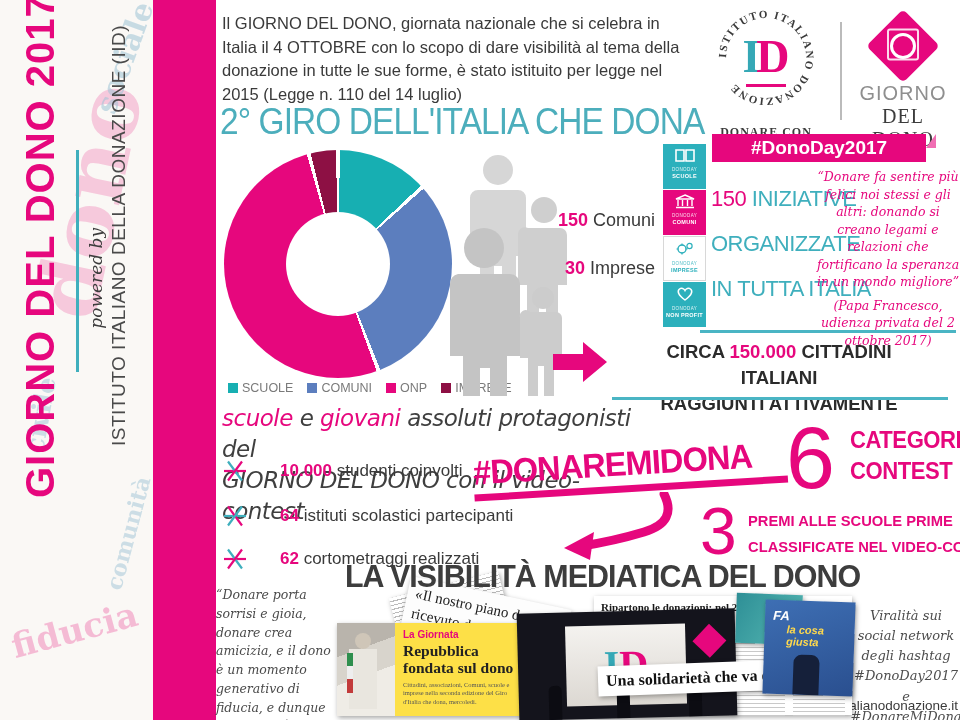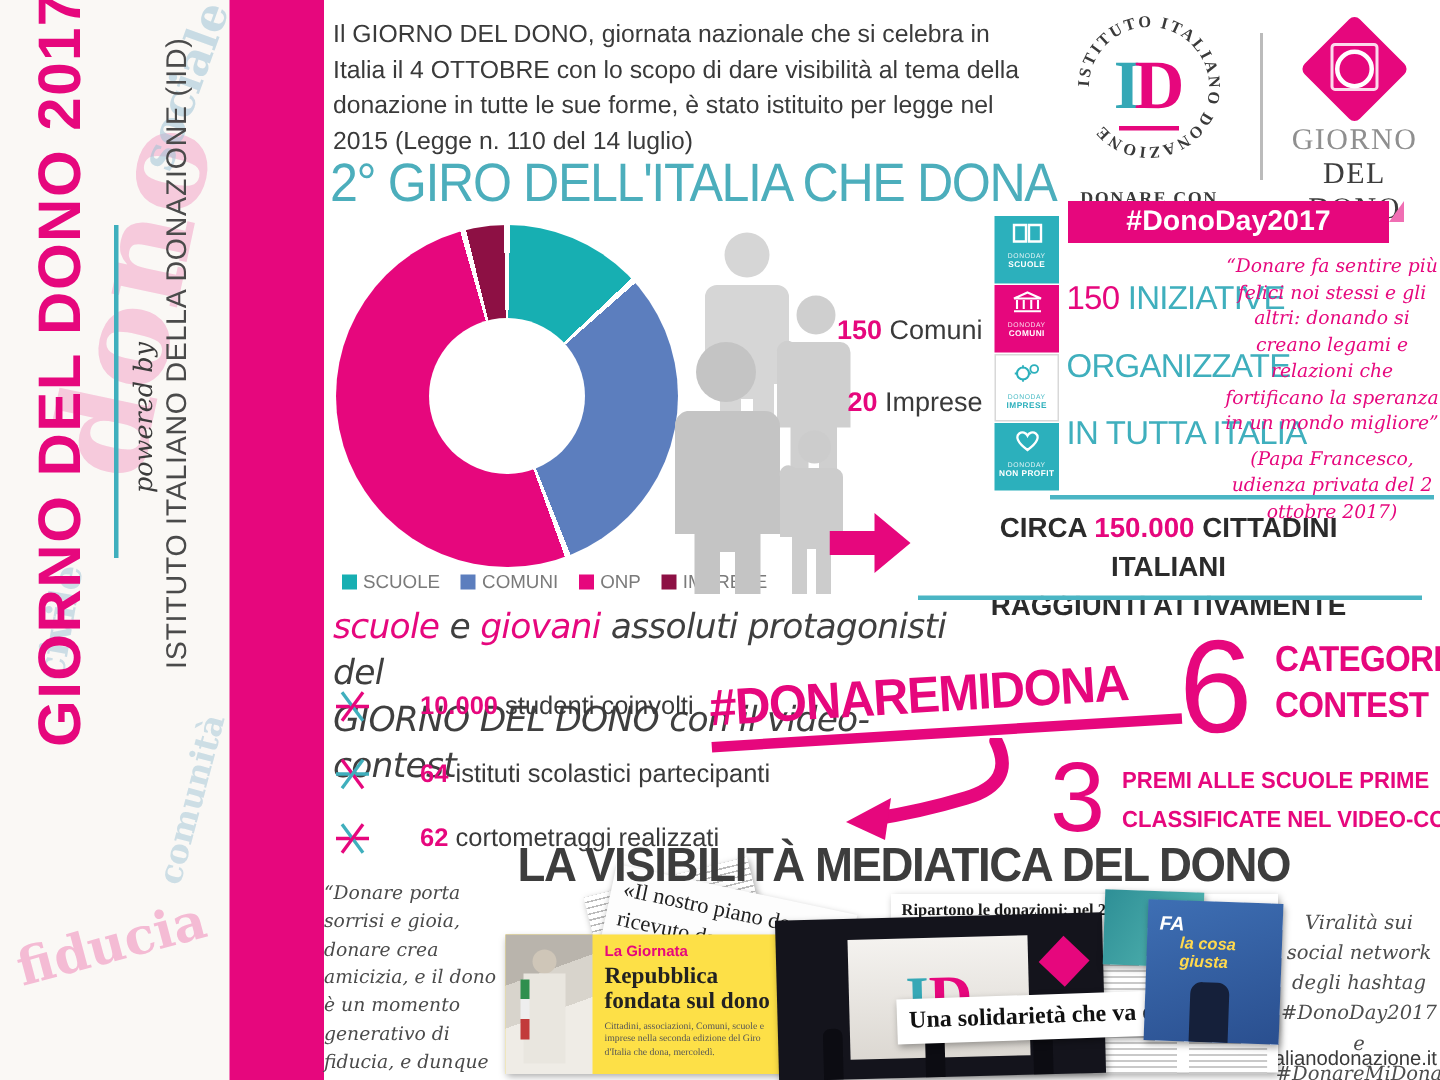--- a/index.html
+++ b/index.html
@@ -39,21 +39,21 @@
   .iid-mono .mi{color:#35a8b6;}
   .iid-mono .md{color:#e6077d;margin-left:-4px;}
   .iid-underline{position:absolute;left:46px;top:76px;width:40px;height:3px;background:#e6077d;}
   .iid-tagline{position:absolute;left:-8px;top:94px;width:148px;font-family:"Liberation Serif",serif;font-weight:bold;
     font-size:12px;letter-spacing:1px;color:#3a3a3a;margin-top:23px;}
   .logo-divider{position:absolute;left:840px;top:22px;width:2px;height:98px;background:#bbb;}
   .gdd-logo{position:absolute;left:850px;top:14px;width:106px;text-align:center;}
   .gdd-diamond{position:relative;width:52px;height:52px;margin:6px auto 10px;background:#e6077d;transform:rotate(45deg);border-radius:5px;}
   .gdd-diamond::before{content:"";position:absolute;left:13px;top:13px;width:20px;height:20px;border:3.5px solid #fff;border-radius:50%;}
   .gdd-diamond::after{content:"";position:absolute;left:9px;top:9px;width:28px;height:28px;border:2.5px solid rgba(255,255,255,.85);border-radius:3px;transform:rotate(45deg);}
-  .gdd-l1{font-family:Liberation Serif, serif;font-size:20px;letter-spacing:1px;color:#8f8f8f;}
+  .gdd-l1{font-family:Liberation Sans, sans-serif;font-size:20px;letter-spacing:1px;color:#8f8f8f;}
   .gdd-l2{font-family:"Liberation Serif",serif;font-size:20px;letter-spacing:1px;color:#3c3c3c;}
   .donoday-banner{position:absolute;left:712px;top:134px;width:214px;height:28px;background:#e6077d;color:#fff;
     font-size:19px;font-weight:bold;text-align:center;line-height:28px;}
   .donoday-banner::after{content:"";position:absolute;right:-10px;top:0;border-style:solid;border-width:0 0 14px 10px;border-color:transparent transparent #f06eb3 transparent;}
 
   
   .donut{position:absolute;left:224px;top:150px;width:228px;height:228px;border-radius:50%;}
   .donut::after{content:"";position:absolute;inset:62px;background:#fff;border-radius:50%;}
   .legend{position:absolute;left:228px;top:381px;width:240px;display:flex;gap:14px;font-size:12.5px;color:#7a7a7a;}
   .legend-item{display:flex;align-items:center;gap:4px;}
@@ -242,21 +242,21 @@
       <circle cx="44" cy="100" r="20"></circle>
       <path d="M18 126 h52 a10 10 0 0 1 10 10 v72 h-13 v100 h-17 v-88 h-10 v88 h-17 v-100 h-13 v-72 a10 10 0 0 1 8-10z"></path>
     </g>
     <g fill="#cccccc">
       <circle cx="103" cy="150" r="11"></circle>
       <path d="M90 164 h26 a6 6 0 0 1 6 6 v40 h-8 v52 h-10 v-44 h-6 v44 h-10 v-52 h-8 v-40 a6 6 0 0 1 10-6z"></path>
     </g>
   </svg>
 
   <div class="stat stat2"><b>150</b><span> Comuni</span></div>
-  <div class="stat stat3"><b>20</b><span> Imprese</span></div>
+  <div class="stat stat3"><b>30</b><span> Imprese</span></div>
 
   <div class="badges">
     <div class="badge badge-teal">
       <svg width="22" height="15" viewBox="0 0 22 15">
           <path d="M2 2 h8 v11 h-8z M12 2 h8 v11 h-8z" fill="none" stroke="#fff" stroke-width="1.6"></path>
         </svg>
       <div class="b-tag">DONODAY</div>
       <div class="b-label">SCUOLE</div>
     </div>
     <div class="badge badge-pink">

